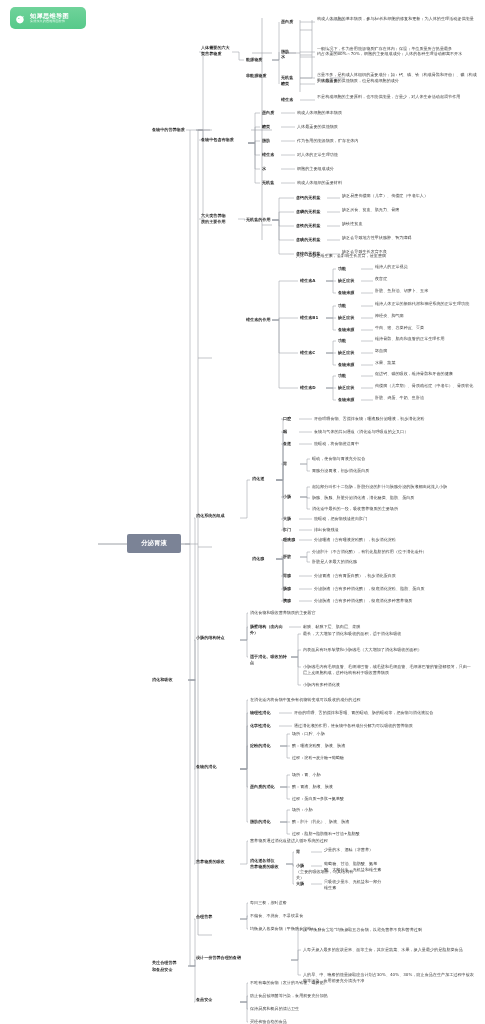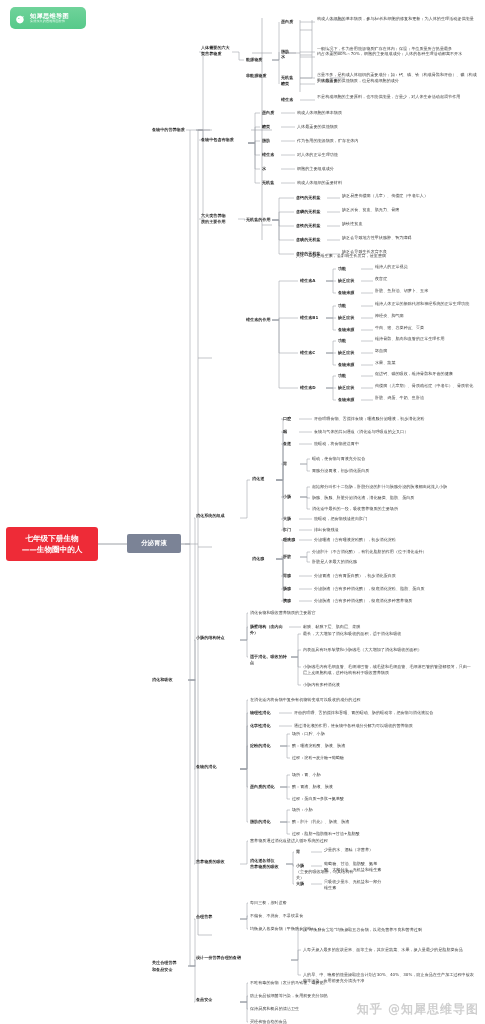--- a/index.html
+++ b/index.html
@@ -466,30 +466,25 @@
     <svg class="logo-mark" viewBox="0 0 24 24">
       <path d="M4 14c0-4 3-7 7-7 2 0 3 .6 4 1.6l3-1.2-1.2 3c.8 1 1.2 2.2 1.2 3.6 0 4-3 7-7 7s-7-3-7-7z" fill="#fff"></path>
       <circle cx="9" cy="12" r="1" fill="#57c98a"></circle>
     </svg>
     <div class="logo-txt">
       <span class="logo-t1">知犀思维导图</span>
       <span class="logo-t2">免费永久的思维导图软件</span>
     </div>
   </div>
 
-  <div class="node root">
-    <span>七年级下册生物</span>
-    <span>——生物圈中的人</span>
-  </div>
 
   <div class="node lvl1">
     <span>分泌胃液</span>
   </div>
 
-  <div class="wm">知乎 @知犀思维导图</div>
 <div class="t b" style="left: 152px; top: 127.2px; width: 48px;">食物中的营养物质</div>
     <div class="t b" style="left: 201px; top: 45.2px; width: 30px;">人体需要的六大类营养物质</div>
     <div class="t b" style="left: 246px; top: 57.2px; width: 24px;">能源物质</div>
     <div class="t b" style="left: 281px; top: 19.2px; width: 18px;">蛋白质</div>
     <div class="t" style="left: 317px; top: 16.2px; width: 160px;">构成人体细胞的基本物质，参与ận长和细胞的修复和更新；为人体的生理活动提供能量</div>
     <div class="t b" style="left: 281px; top: 49.2px; width: 18px;">脂肪</div>
     <div class="t" style="left: 317px; top: 46.2px; width: 160px;">一般情况下，作为备用能源物质贮存在体内；保温；单位质量所含热量最多</div>
     <div class="t b" style="left: 281px; top: 81.2px; width: 18px;">糖类</div>
     <div class="t" style="left: 317px; top: 78.2px; width: 160px;">人体最重要的供能物质，也是构成细胞的成分</div>
     <div class="t b" style="left: 246px; top: 73.2px; width: 24px;">非能源物质</div>

